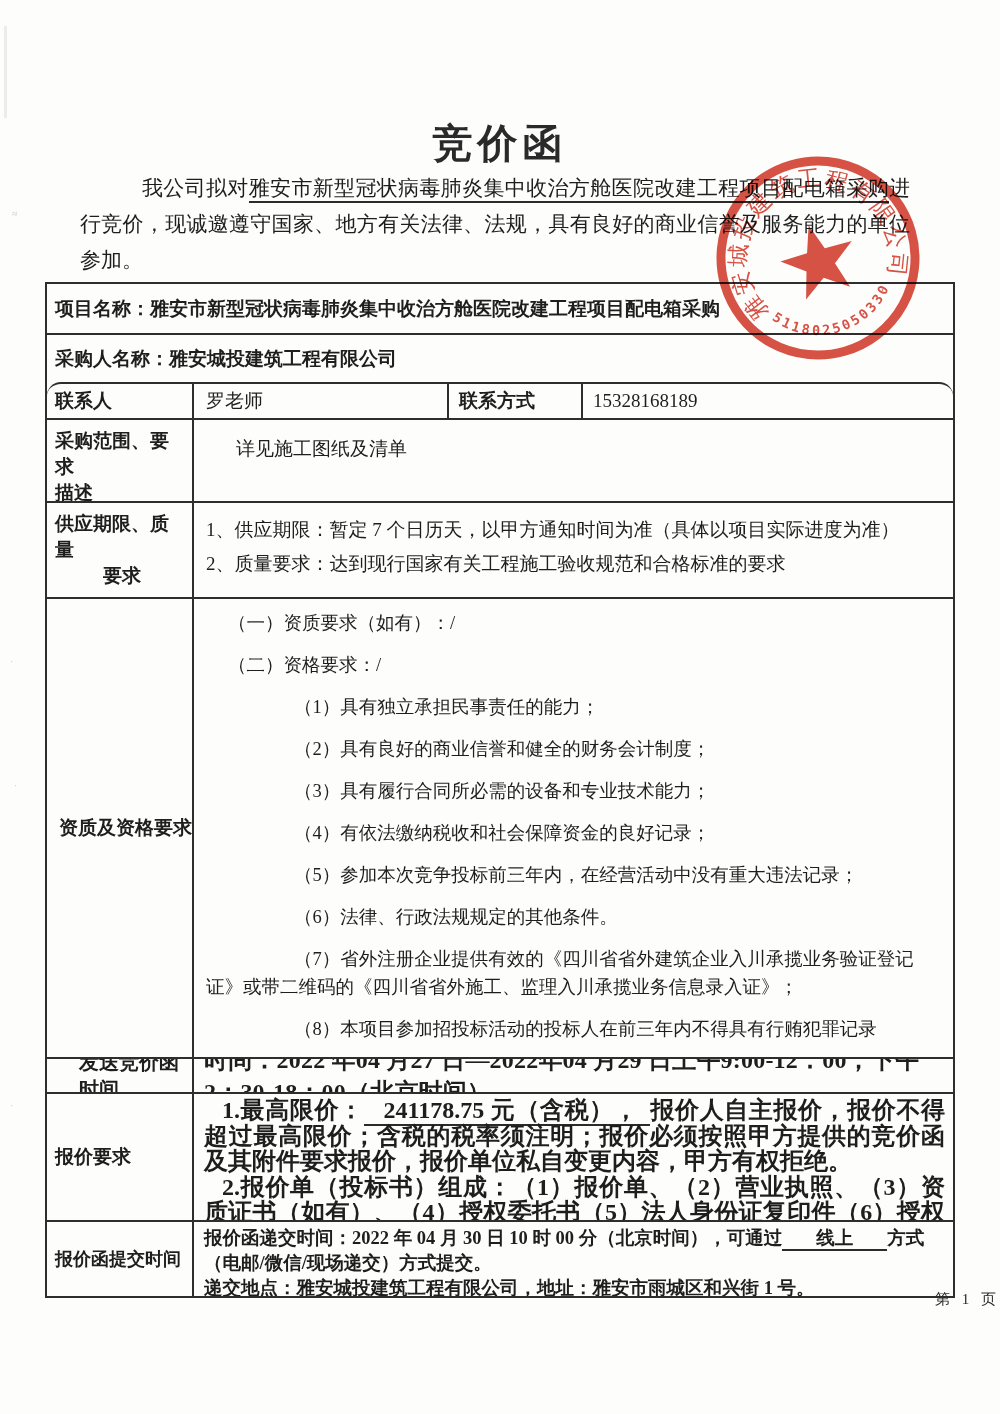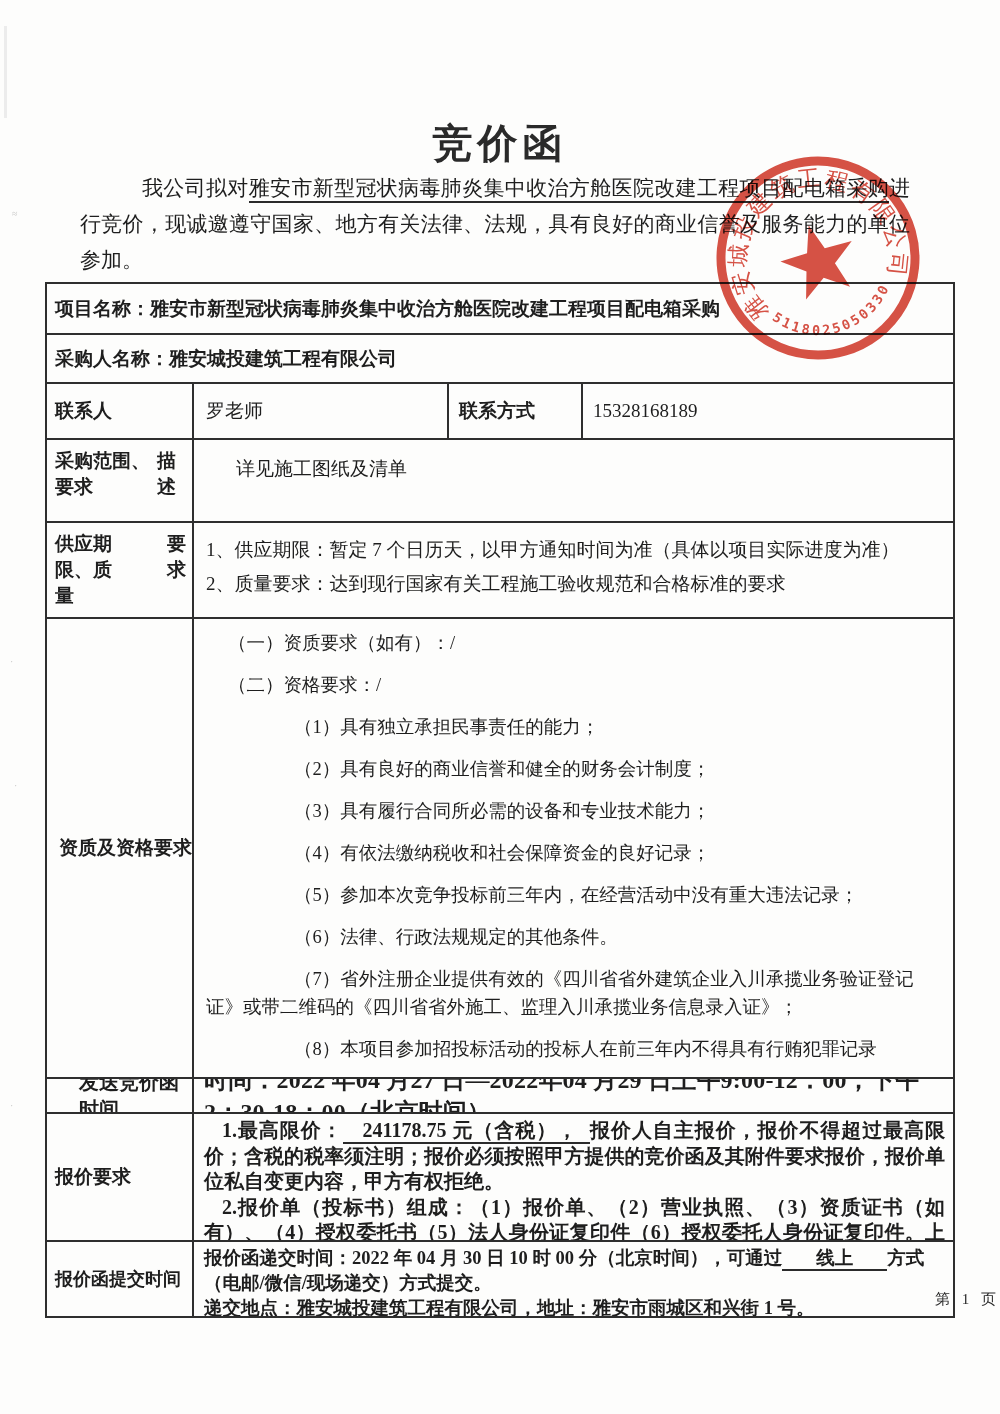--- a/index.html
+++ b/index.html
@@ -39,45 +39,45 @@
   .row{display:flex;box-sizing:border-box;overflow:hidden;}
   .row + .row{border-top:2px solid #2e2e2e;}
   .cell{box-sizing:border-box;overflow:hidden;}
   .cell + .cell{border-left:2px solid #2e2e2e;}
   .lblcol{width:145px;flex:0 0 145px;}
   .grow{flex:1 1 auto;}
   .b{font-weight:bold;}
   .vcenter{display:flex;align-items:center;}
 
   .r-h41{height:49px;}
-  .r-h48{height:56px;}
+  .r-h48{height:36px;border-radius:14px;}
   .r-h83{height:83px;}
   .r-h84{height:96px;}
   .r-h460{height:460px;}
   .r-h35{height:35px;}
   .r-h128{height:128px;}
   .r-h76{height:76px;}
 
   .pad{padding:0 8px;}
   .fullrow{display:flex;align-items:center;padding:0 8px;}
 
-  .lbl2line{display:flex;flex-direction:row;justify-content:space-between;padding:8px 6px 10px 8px;font-weight:bold;}
+  .lbl2line{display:flex;flex-direction:column;justify-content:space-between;padding:8px 6px 10px 8px;font-weight:bold;}
   .lbl2line .l2c{padding-left:48px;}
   .lblcenter{display:flex;align-items:center;padding-left:12px;font-weight:bold;}
 
   .scope-val{padding:16px 10px 0 42px;}
   .supply-val{padding:10px 10px 0 12px;line-height:34px;}
 
   .qual{padding:10px 12px 0 12px;font-size:18.5px;line-height:28px;}
   .qual .item{margin-bottom:14px;}
   .qual .ind1{text-indent:22px;}
   .qual .ind2{text-indent:88px;}
 
   .sendtime{padding:0 4px 0 10px;font-weight:bold;font-size:24px;display:flex;align-items:center;letter-spacing:.2px;}
-  .quote{padding:4px 8px 16px 10px;font-weight:bold;font-size:20px;line-height:25.5px;text-align:justify;}
+  .quote{padding:4px 8px 16px 10px;font-weight:bold;font-size:24px;line-height:25.5px;text-align:justify;}
   .quote p{margin:0;text-indent:18px;}
   .submit{padding:4px 8px 0 10px;font-weight:bold;font-size:18.5px;line-height:25px;}
   .submit p{margin:0;}
   .u-pad{border-bottom:2px solid #2b2b2b;padding:0 12px 1px 20px;}
   .u-wide{border-bottom:2px solid #2b2b2b;padding:0 34px 1px 34px;}
 
   .footer{
     position:absolute;left:0;top:1290px;width:1000px;
     text-align:right;font-size:15px;letter-spacing:4px;color:#2a2a2a;
   }

